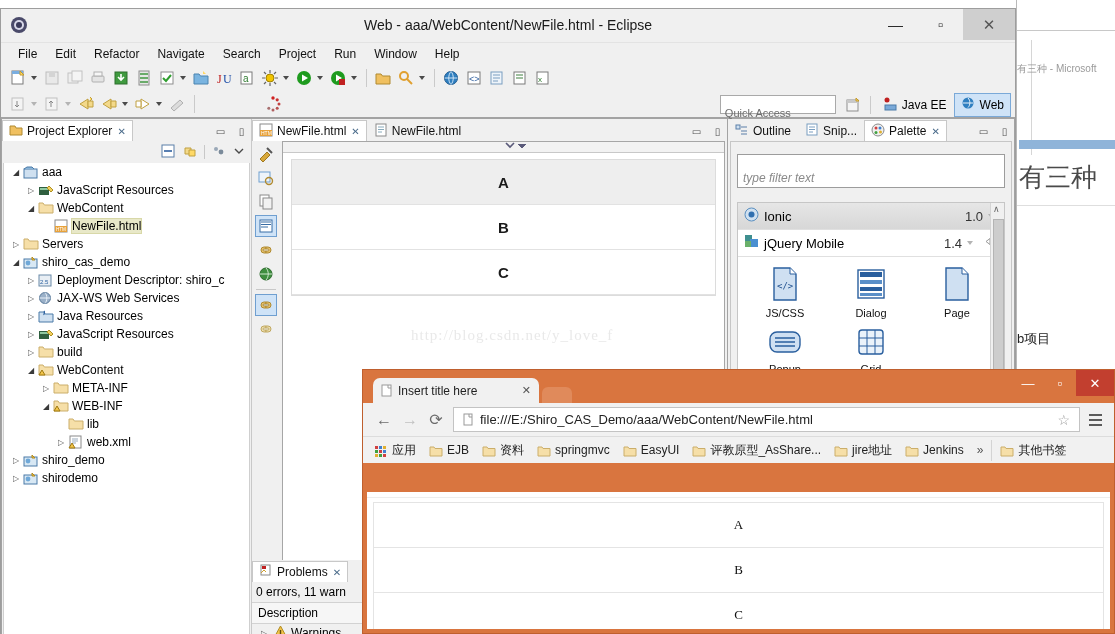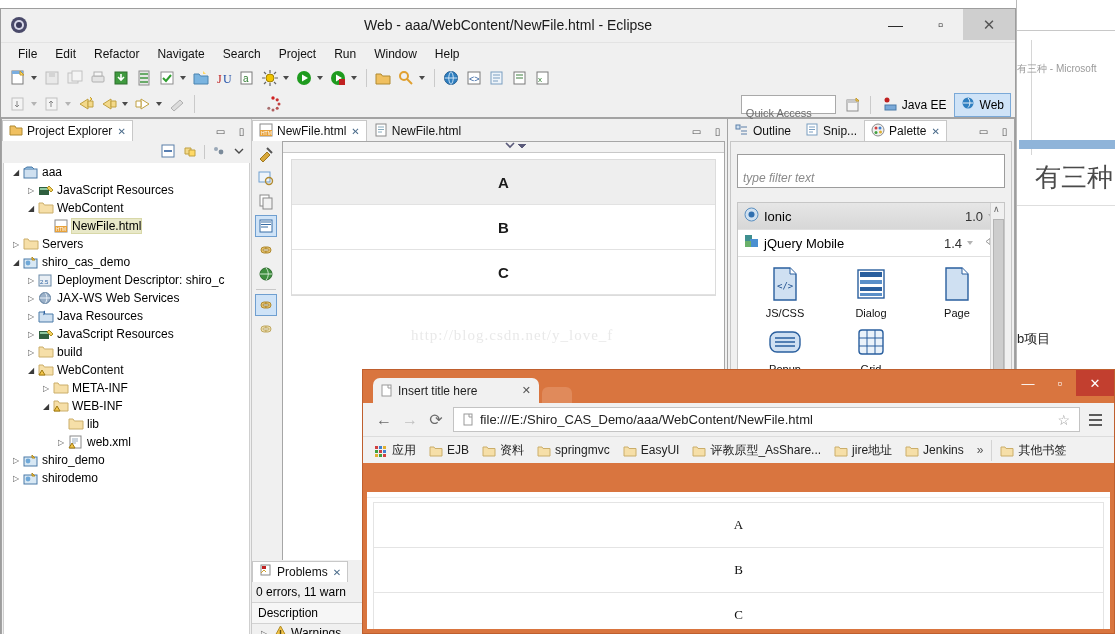--- a/index.html
+++ b/index.html
@@ -7,21 +7,21 @@
     width:1115px;height:634px;overflow:hidden;position:relative;
     background:#ffffff;
     font-family:"Liberation Sans","DejaVu Sans",sans-serif;
     font-size:12px;color:#000;
     -webkit-font-smoothing:antialiased;
   }
   
   #bgwin{position:absolute;left:1016px;top:0;width:99px;height:634px;background:#ffffff;border-left:1px solid #b9b9b9;}
   #bgwin .bgtitle{position:absolute;left:0;top:62px;width:107px;font-size:10px;color:#9a9a9a;white-space:nowrap;}
   #bgwin .bgbar{position:absolute;left:2px;top:140px;width:97px;height:9px;background:#8fb4d9;}
-  #bgwin .bgbig{position:absolute;left:2px;top:160px;font-size:26px;color:#4a4a4a;white-space:nowrap;margin-left:16px;}
+  #bgwin .bgbig{position:absolute;left:2px;top:160px;font-size:26px;color:#4a4a4a;white-space:nowrap;}
   #bgwin .bgline{position:absolute;left:0;top:205px;width:99px;border-top:1px solid #dedede;}
   #bgwin .bgsmall{position:absolute;left:0px;top:330px;font-size:13px;color:#222;white-space:nowrap;}
   #bgwin .bgtop{position:absolute;left:0;top:30px;width:99px;border-top:1px solid #c8c8c8;}
   #bgwin .bgrule{position:absolute;left:14px;top:40px;width:2px;height:115px;border-left:1px solid #d6d6d6;}
 
   
   #eclipse{position:absolute;left:0;top:8px;width:1016px;height:634px;background:#a3a3a3;border:1px solid #9d9d9d;box-sizing:border-box;}
   .ec-title{height:33px;background:#f0f0f0;position:relative;border-bottom:1px solid #e3e3e3;}
   .ec-title .tl{position:absolute;left:8px;top:6px;width:20px;height:20px;}
   .ec-title .tt{position:absolute;left:0;top:0;width:100%;line-height:33px;text-align:center;font-size:14px;color:#1a1a1a;}
@@ -33,21 +33,21 @@
   .ec-menu span{padding:2px 9px;color:#111;}
   
   .ec-tb{background:#f0f0f0;position:relative;}
   .tbrow{height:26px;display:flex;align-items:center;padding-left:6px;}
   .tbico{width:22px;height:22px;margin-right:1px;display:flex;align-items:center;justify-content:center;position:relative;}
   .tbsep{width:1px;height:18px;background:#cacaca;margin:0 5px;}
   .caret{width:0;height:0;border-left:3.5px solid transparent;border-right:3.5px solid transparent;border-top:4px solid #4a4a4a;margin:0 4px 0 1px;}
   .caret.dim{border-top-color:#b4b4b4;}
   
   .qa-row{position:absolute;right:4px;top:26px;height:27px;display:flex;align-items:center;}
-  .qa-box{width:95px;height:19px;border:1px solid #a9a9a9;background:#fff;font-size:11px;color:#6d6d6d;padding:8px 4px;line-height:19px;box-sizing:border-box;}
+  .qa-box{width:116px;height:19px;border:1px solid #a9a9a9;background:#fff;font-size:11px;color:#6d6d6d;padding:8px 4px;line-height:19px;box-sizing:border-box;}
   .persp{display:flex;align-items:center;height:21px;margin-left:6px;}
   .persp .pbtn{display:flex;align-items:center;padding:2px 6px;font-size:12px;border:1px solid transparent;}
   .persp .pbtn.active{background:#cfe3f7;border:1px solid #7aa9d8;}
   
   .ec-body{position:absolute;left:1px;top:110px;right:1px;bottom:1px;}
   
   .view{position:absolute;background:#f0f0f0;}
   .vtabs{height:22px;display:flex;align-items:flex-end;background:#f0f0f0;position:relative;}
   .vtab{display:flex;align-items:center;height:20px;padding:0 6px;font-size:12px;color:#111;border:1px solid transparent;border-bottom:none;}
   .vtab.active{background:#fff;border-color:#c8c8c8;}

